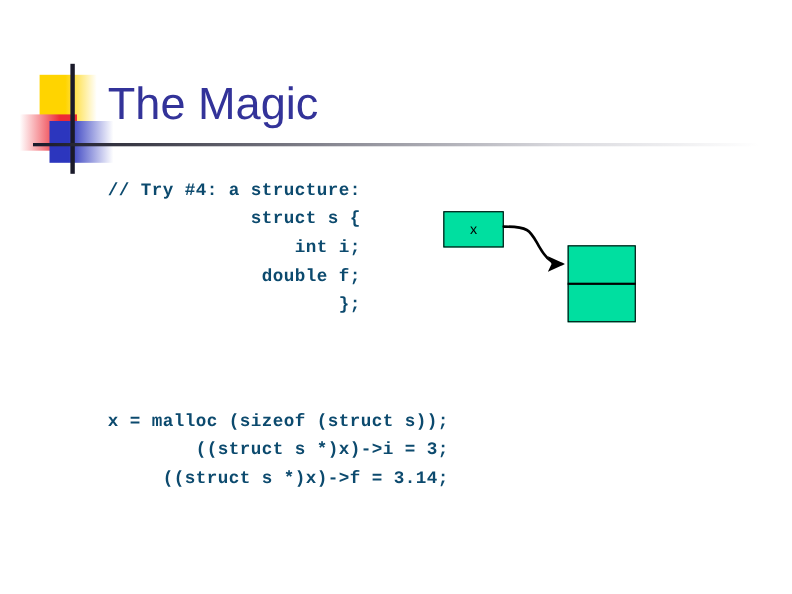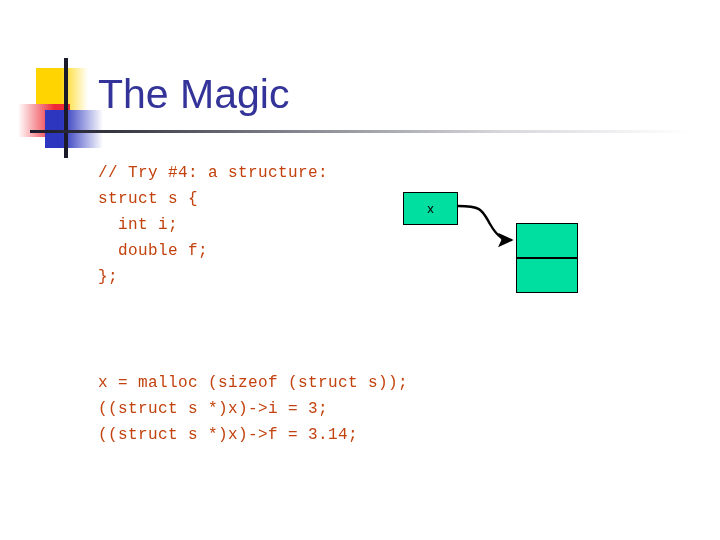--- a/index.html
+++ b/index.html
@@ -9,20 +9,21 @@
   }
   body {
     font-family: "Liberation Sans", sans-serif;
   }
   #slide {
     position: relative;
     width: 720px;
     height: 540px;
     background: #ffffff;
     overflow: hidden;
+    text-align: right;
   }
 
   
   #logo {
     position: absolute;
     left: 18px;
     top: 58px;
     width: 96px;
     height: 100px;
   }
@@ -74,24 +75,24 @@
     line-height: 48px;
     color: #333399;
     letter-spacing: 0px;
     white-space: nowrap;
   }
 
   
   .code {
     position: absolute;
     font-family: "Liberation Mono", "DejaVu Sans Mono", monospace;
-    font-weight: normal;
+    font-weight: bold;
     font-size: 16px;
     line-height: 26px;
-    color: #c2410c;
+    color: #0c4a6e;
     white-space: pre;
     letter-spacing: 0.4px;
   }
   #code-struct { left: 98px; top: 160px; }
   #code-decl   { left: 98px; top: 318px; }
   #code-body   { left: 98px; top: 370px; }
   #code-demo   { left: 98px; top: 470px; }
 
   
   #diagram {

